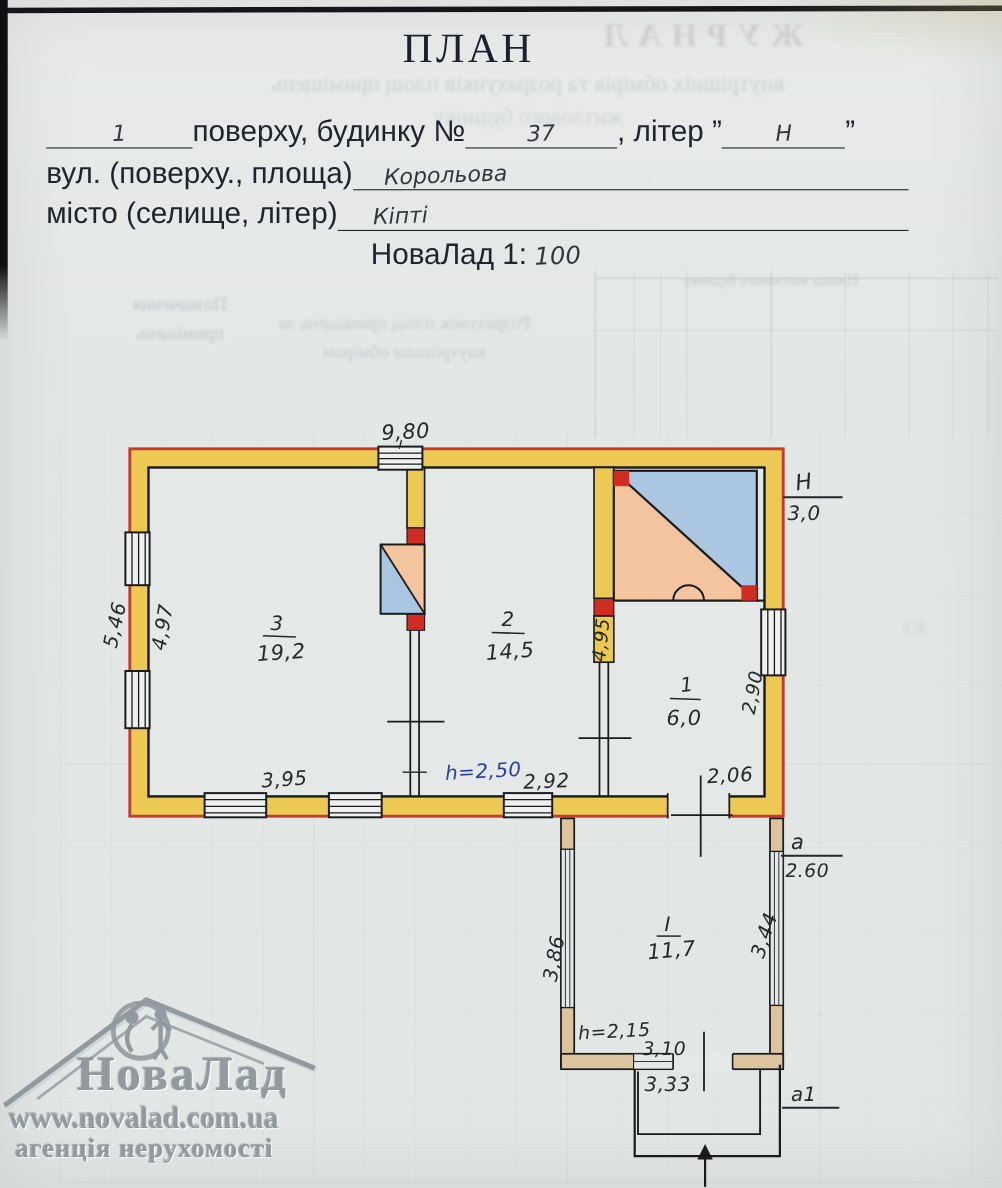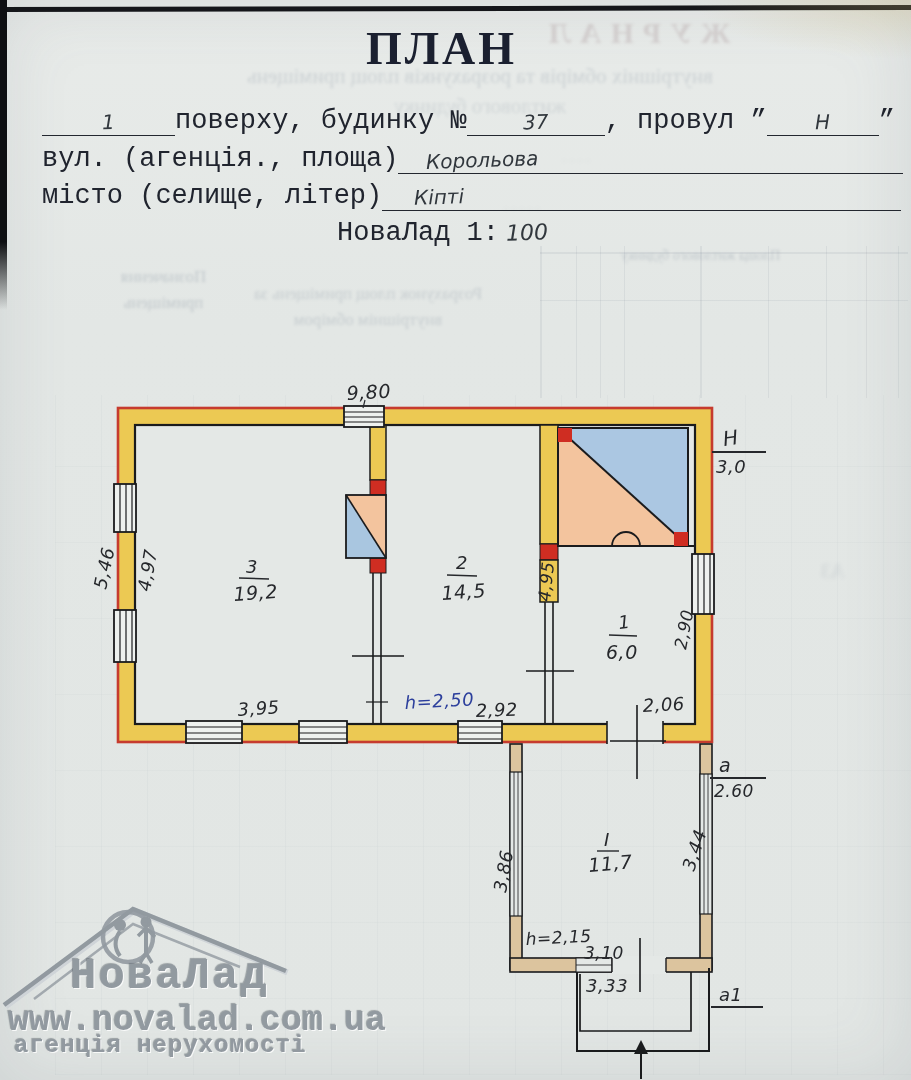--- a/index.html
+++ b/index.html
@@ -14,23 +14,23 @@
   .scan-top{position:absolute;left:0;top:6px;width:911px;height:5px;background:#15161a;transform:rotate(-.12deg);}
   .scan-left{position:absolute;left:0;top:0;width:7px;height:310px;
     background:linear-gradient(180deg,#0e0f12 78%,rgba(14,15,18,0));}
   .tint-tr{position:absolute;left:690px;top:0;width:221px;height:60px;
     background:radial-gradient(ellipse at top right,rgba(196,176,110,.28),transparent 70%);}
   .grid-bleed{position:absolute;left:55px;top:395px;width:856px;height:680px;opacity:.55;
     background-image:
       repeating-linear-gradient(90deg,rgba(130,142,156,.10) 0 1px,transparent 1px 46px),
       repeating-linear-gradient(0deg,rgba(130,142,156,.08) 0 1px,transparent 1px 76px);}
   
-  .title{position:absolute;left:366px;top:22px;font-weight:bold;font-size:46px;letter-spacing:3px;color:#1b2030;}
+  .title{position:absolute;left:366px;top:22px;font-weight:normal;font-size:38px;letter-spacing:3px;color:#1b2030;}
   .fline{position:absolute;white-space:nowrap;font-size:27px;color:#20242e;}
-  .printed{font-family:Liberation Mono, monospace;text-align:right;}
+  .printed{font-family:Liberation Sans, sans-serif;text-align:right;}
   .blank{display:inline-block;border-bottom:1.7px solid #23272f;text-align:center;vertical-align:bottom;height:30px;}
   .b1{width:133px}.b2{width:138px}.b3{width:112px}
   .b4{width:477px;text-align:left;padding-left:28px}
   .b5{width:487px;text-align:left;padding-left:32px}
   .hwt{font-family:"DejaVu Sans",sans-serif;font-style:italic;font-size:20px;color:#31373d;display:inline-block;transform:rotate(-2deg);}
   .scale-val{font-size:22px;}
   
   .bleed{position:absolute;transform:scaleX(-1);filter:blur(1.5px);font-family:"Liberation Serif",serif;
     color:#5f6e82;pointer-events:none;text-align:center;}
   .bl-journal{left:470px;top:16px;width:330px;font-size:30px;font-weight:bold;letter-spacing:9px;opacity:.20;color:#8a6a70;}
@@ -42,24 +42,24 @@
   .bl-col3{left:618px;top:246px;width:165px;font-size:14px;opacity:.26;line-height:1.4;}
   .smudge{position:absolute;transform:scaleX(-1);filter:blur(2.2px);opacity:.12;font-size:16px;color:#5f6e82;pointer-events:none;}
   .tline{position:absolute;background:#6b7889;opacity:.10;pointer-events:none;}
   
   .plan-svg{position:absolute;left:0;top:380px;}
   .plan-svg text{font-family:"DejaVu Sans",sans-serif;font-style:italic;}
   .hw{fill:#26282c;letter-spacing:.5px;}
   .hw-blue{fill:#2c3f9c;}
   
   .watermark{position:absolute;left:0;top:893px;width:310px;height:190px;opacity:.95;pointer-events:none;}
-  .wm-text{position:absolute;font-family:Liberation Mono, monospace;font-weight:bold;color:#8e969d;
+  .wm-text{position:absolute;font-family:Liberation Serif, serif;font-weight:bold;color:#8e969d;
     text-shadow:1px 1px 0 rgba(255,255,255,.85),-1px -1px 1px rgba(88,96,104,.55);}
   .wm-brand{left:70px;top:58px;font-size:44px;letter-spacing:2px;}
-  .wm-url{left:8px;top:108px;font-size:35px;}
+  .wm-url{left:8px;top:108px;font-size:27px;}
   .wm-tagline{left:14px;top:139px;font-size:24px;letter-spacing:1px;}
 </style>
 </head>
 <body>
 
 <div class="page">
 
   <div class="scan-top"></div>
   <div class="scan-left"></div>
   <div class="tint-tr"></div>
@@ -84,23 +84,23 @@
   <div class="tline" style="left:540px;top:300px;width:368px;height:1px"></div>
   <div class="smudge" style="left:180px;top:446px;width:260px">. . . . . . . . . .</div>
   <div class="smudge" style="left:755px;top:560px;width:90px;font-size:20px;opacity:.16">АЗ</div>
   <div class="smudge" style="left:300px;top:640px;width:200px">. . . . . . . .</div>
   <div class="smudge" style="left:520px;top:686px;width:180px">. . . . . .</div>
   <div class="smudge" style="left:470px;top:148px;width:120px;opacity:.14">. . . .</div>
   <div class="smudge" style="left:380px;top:196px;width:160px;opacity:.14">. . . . .</div>
 
   <div class="title">ПЛАН</div>
 
-  <div class="fline" style="left:42px;top:104px"><span class="blank b1"><span class="hwt">1</span></span><span class="printed">поверху,  будинку №</span><span class="blank b2"><span class="hwt">37</span></span><span class="printed">, провул ”</span><span class="blank b3"><span class="hwt">Н</span></span><span class="printed">”</span></div>
-
-  <div class="fline" style="left:42px;top:142px"><span class="printed">вул. (агенція., площа)</span><span class="blank b4"><span class="hwt">Корольова</span></span></div>
+  <div class="fline" style="left:42px;top:104px"><span class="blank b1"><span class="hwt">1</span></span><span class="printed">поверху,  будинку №</span><span class="blank b2"><span class="hwt">37</span></span><span class="printed">, літер ”</span><span class="blank b3"><span class="hwt">Н</span></span><span class="printed">”</span></div>
+
+  <div class="fline" style="left:42px;top:142px"><span class="printed">вул. (поверху., площа)</span><span class="blank b4"><span class="hwt">Корольова</span></span></div>
 
   <div class="fline" style="left:42px;top:179px"><span class="printed">місто (селище, літер)</span><span class="blank b5"><span class="hwt">Кіпті</span></span></div>
 
   <div class="fline" style="left:337px;top:216px"><span class="printed">НоваЛад 1:</span> <span class="hwt scale-val">100</span></div>
 
   <svg class="plan-svg" width="911" height="700" viewBox="0 380 911 700">
 
     <rect x="118" y="408" width="594" height="334" fill="#ecc953" stroke="#c63b2e" stroke-width="2.6"></rect>
     <rect x="135" y="425" width="560" height="299" fill="#e4e8e6" stroke="#1a1b1d" stroke-width="2.2"></rect>
 

